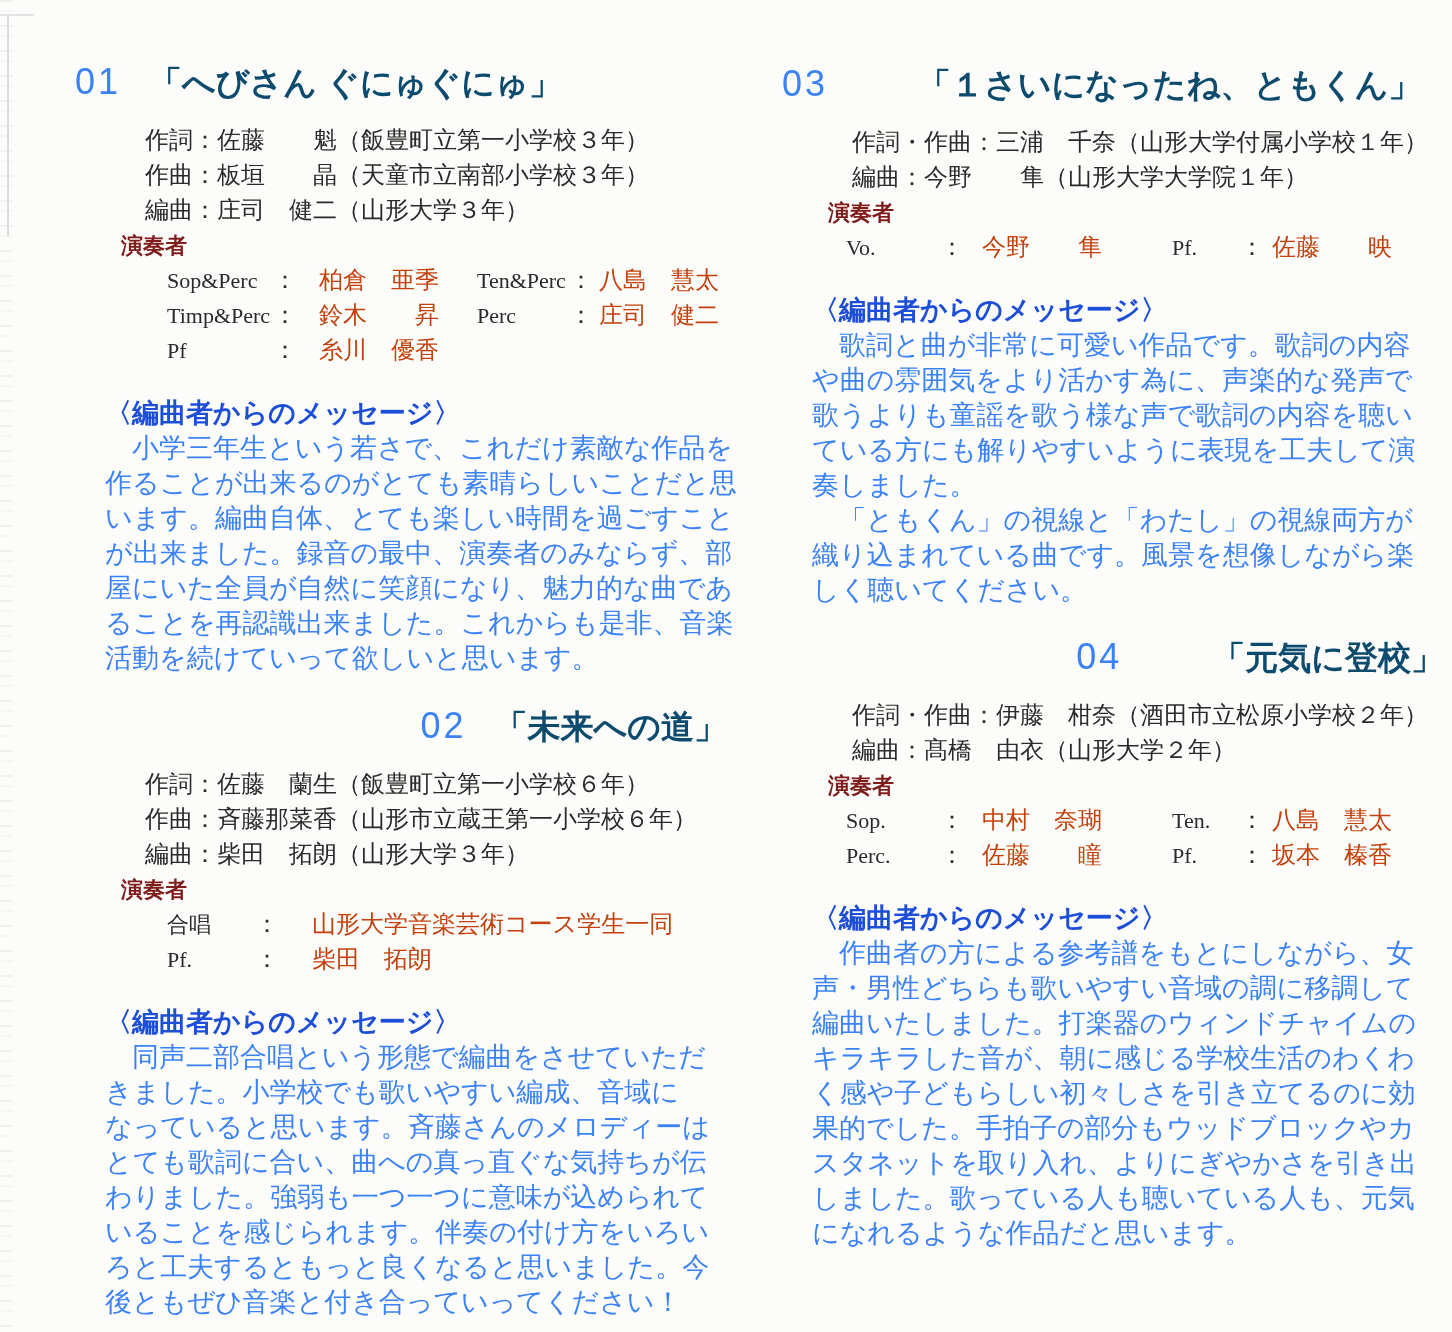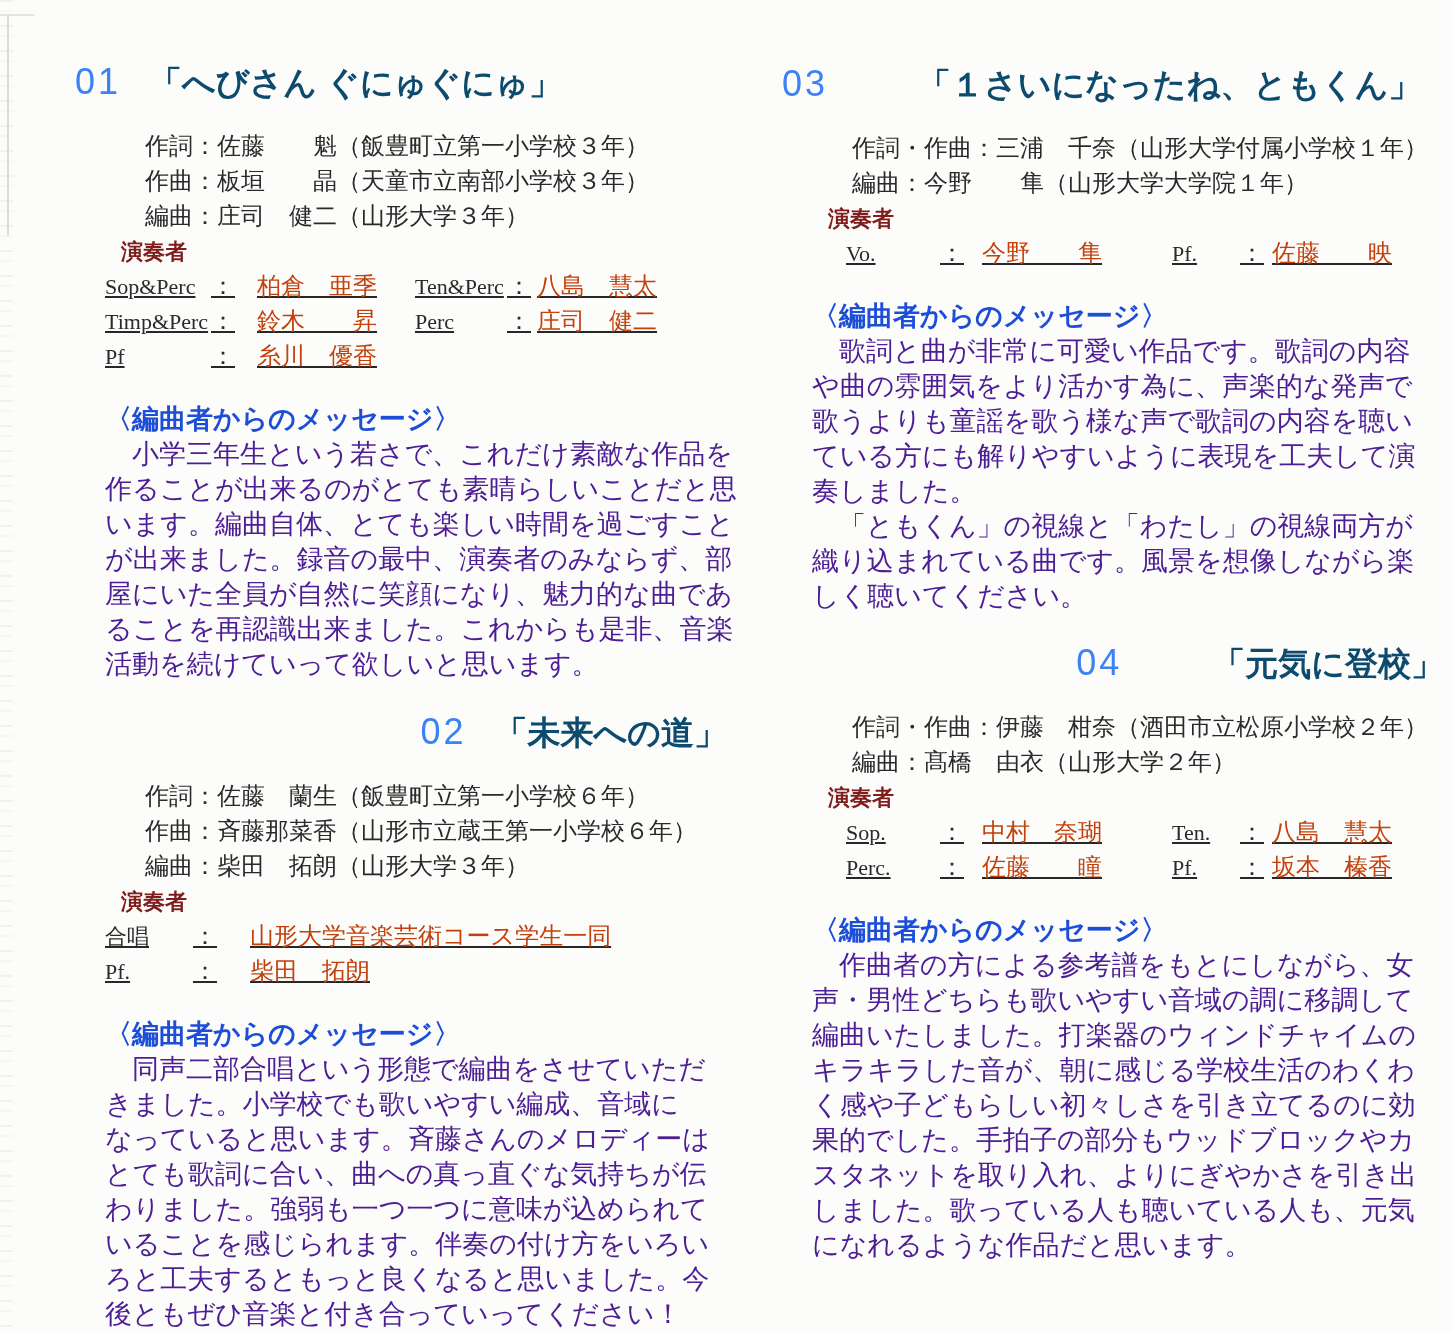--- a/index.html
+++ b/index.html
@@ -34,57 +34,57 @@
     font-size:36px; line-height:40px; letter-spacing:3px; color:#3b82f6;
   }
   .col-left  .track-no { width:66px; }
   .col-right .track-no { width:128px; }
   .track-title {
     margin:8px;
     font-family:"Liberation Sans","DejaVu Sans",sans-serif;
     font-size:33px; line-height:40px; font-weight:700; color:#0c4a6e;
     white-space:nowrap;
   }
-  .track-head + .credits { margin-top:18px; }
+  .track-head + .credits { margin-top:12px; }
   .head-gap { margin-top:23px;justify-content:flex-end; }
   .col-right .head-gap { margin-top:22px; }
 
   
   .credits { margin-left:70px; }
   .credit { margin:0; font-size:24px; line-height:35px; white-space:nowrap; color:#2a2a2a; }
 
   
   .performers-heading {
     margin:0 0 0 46px;
     font-family:Liberation Serif, serif;
     font-size:22px; line-height:35px; font-weight:700; color:#7f1d1d;
   }
-  .perf { margin-left:30px; }
+  .perf { margin-left:92px; }
   .col-right .perf { margin-left:64px; }
-  .perf-row { display:grid; align-items:baseline; font-size:24px; line-height:34px; white-space:nowrap;text-decoration:underline; }
+  .perf-row { display:grid; align-items:baseline; font-size:24px; line-height:34px; white-space:nowrap; }
   .t1 .perf-row { grid-template-columns:100px 36px 174px 86px 36px auto; }
   .t2 .perf-row { grid-template-columns:80px 40px auto; }
   .t3 .perf-row, .t4 .perf-row { grid-template-columns:86px 40px 200px 60px 40px auto; }
   .role  { font-size:22px; color:#2a2a2a; }
   .colon { text-align:center; color:#2a2a2a; }
   .pname { color:#c2410c; }
   .t1 .pname.n1 { padding-left:16px; }
   .t2 .pname     { padding-left:25px; }
   .t3 .pname.n1, .t4 .pname.n1 { padding-left:10px; }
 
   
   .msg-head {
     margin:28px 0 0 30px;
     font-family:"Liberation Sans","DejaVu Sans",sans-serif;
     font-size:27px; line-height:35px; font-weight:600; color:#1d4ed8;
   }
   .msg { margin-left:30px; width:640px; }
   .msg p {
     margin:0; font-size:27px; line-height:35px;
-    white-space:pre-line; color:#4c1d95;
+    white-space:pre-line; color:#3b82f6;
   }
 </style>
 </head>
 <body>
 
 <div class="page">
   <div class="edge-noise"></div>
   <div class="scan-line-v"></div>
   <div class="scan-line-h"></div>
 

